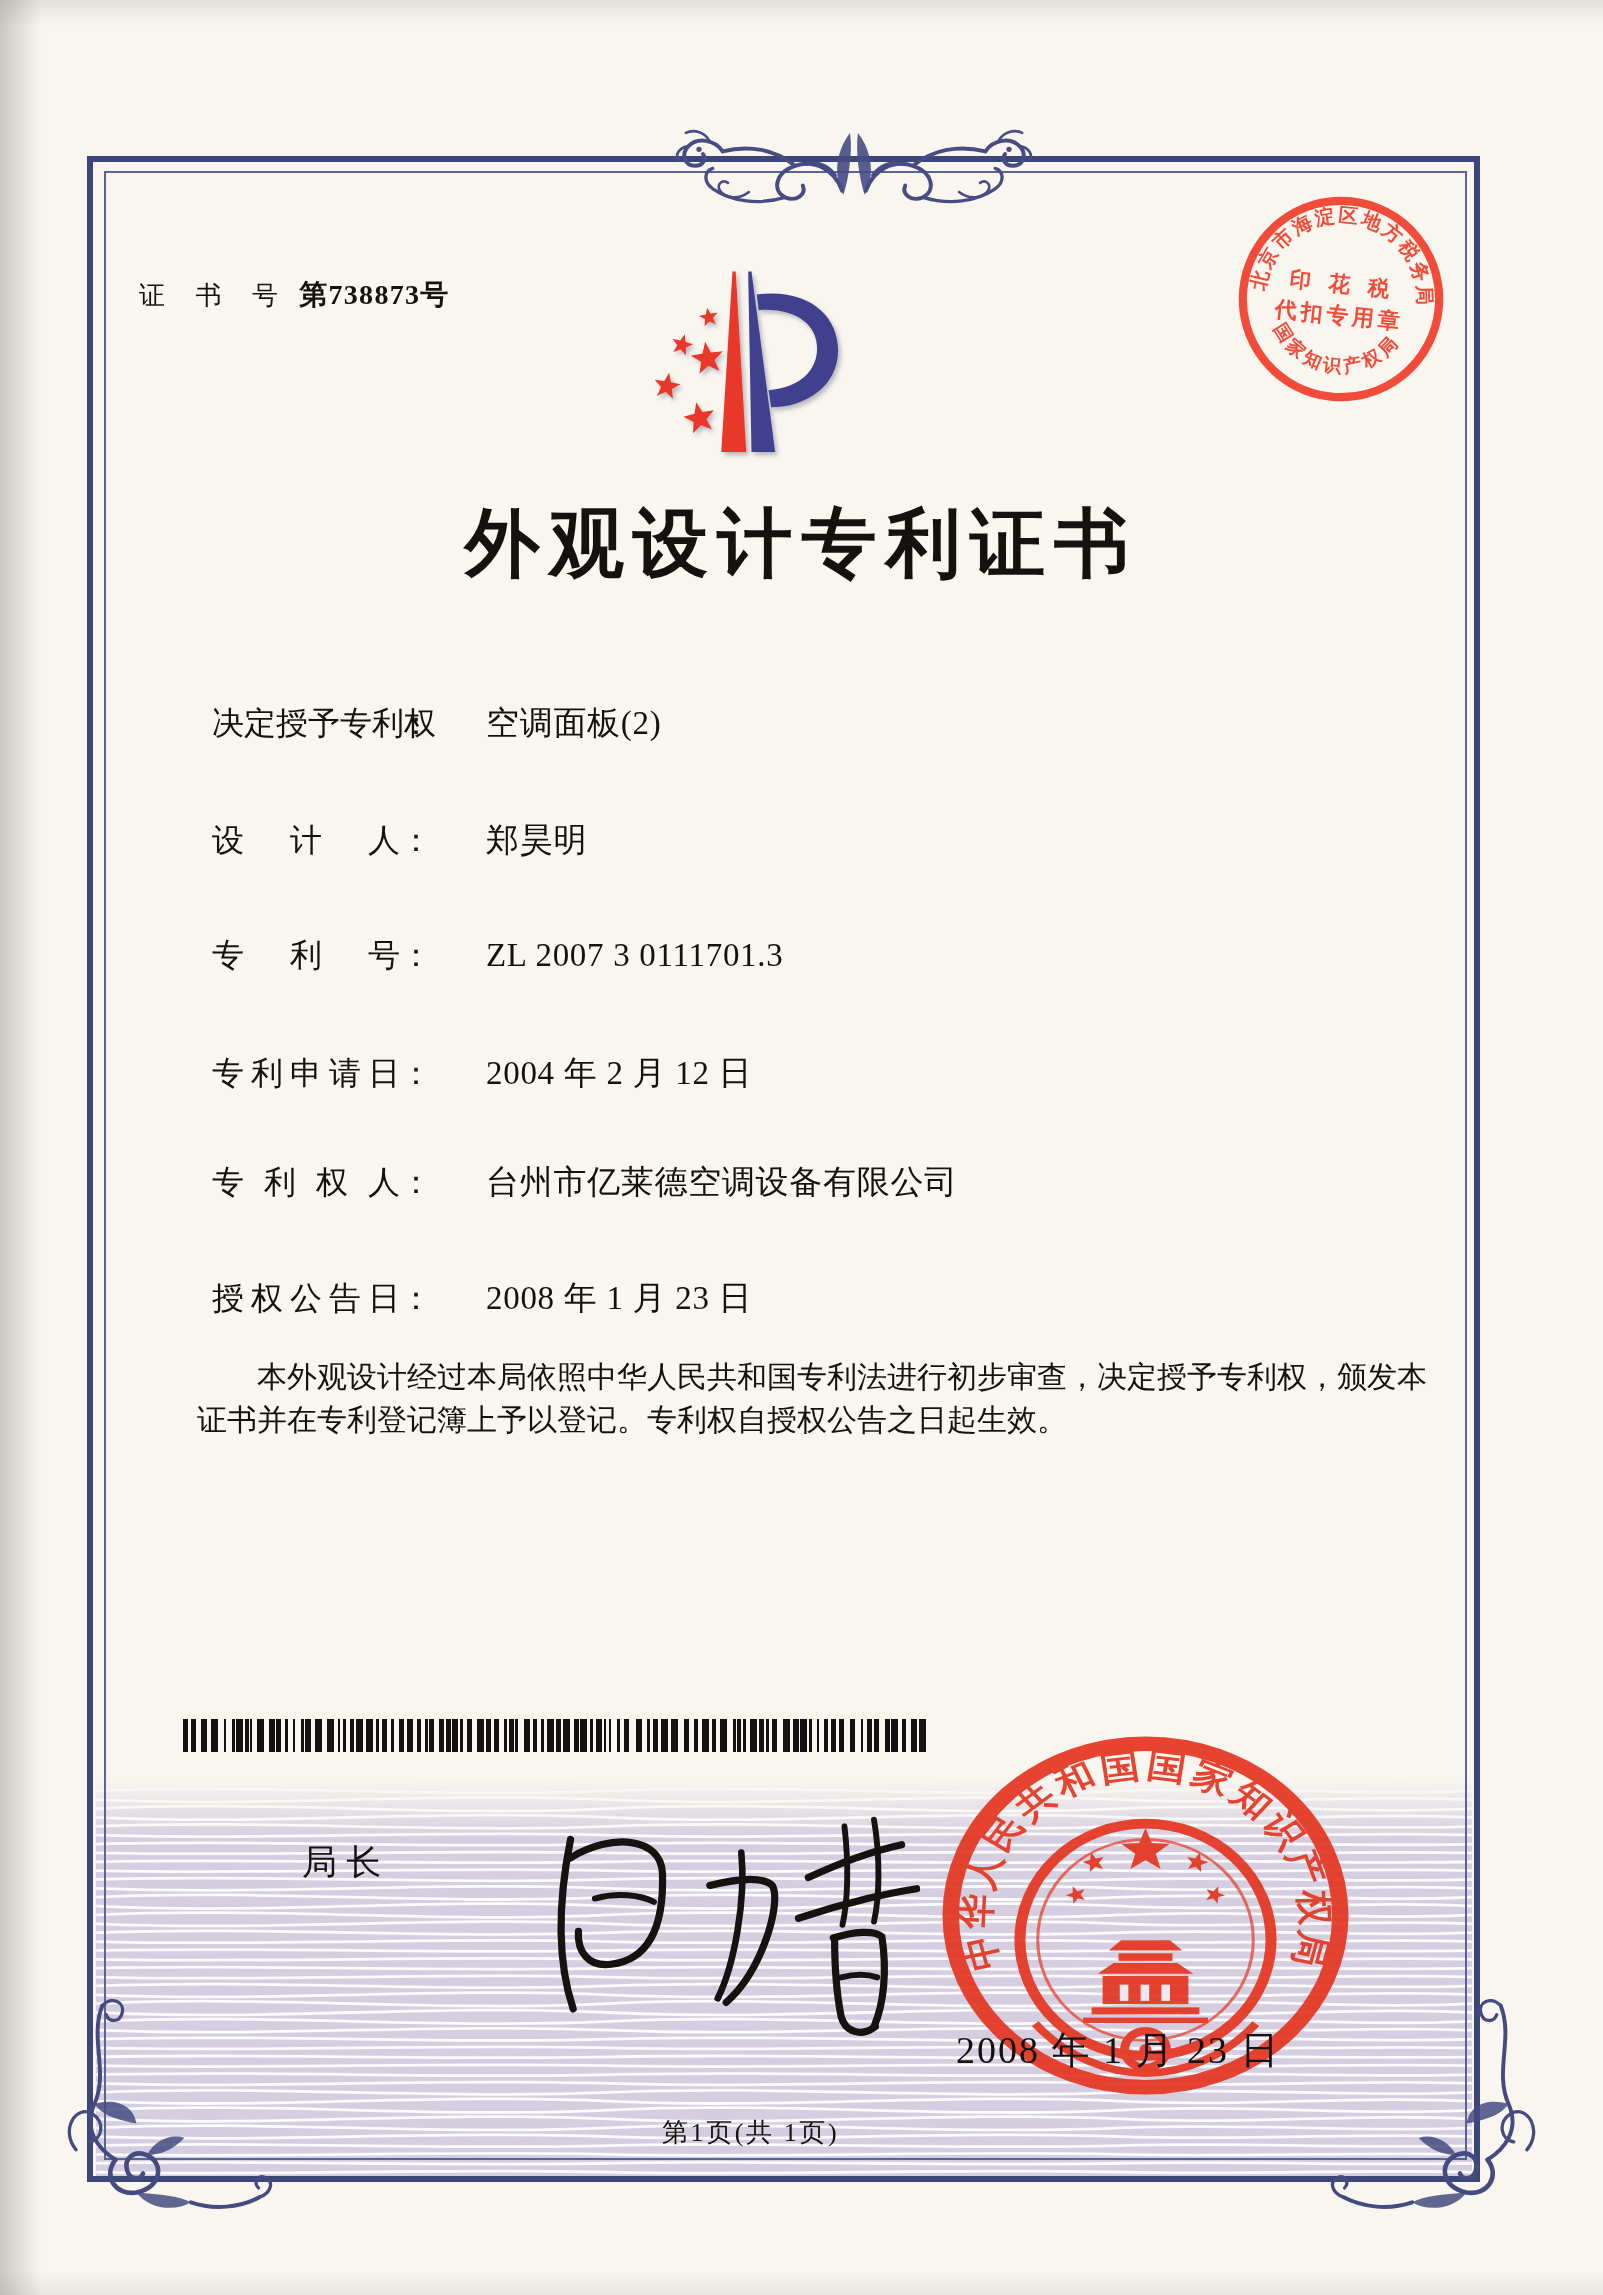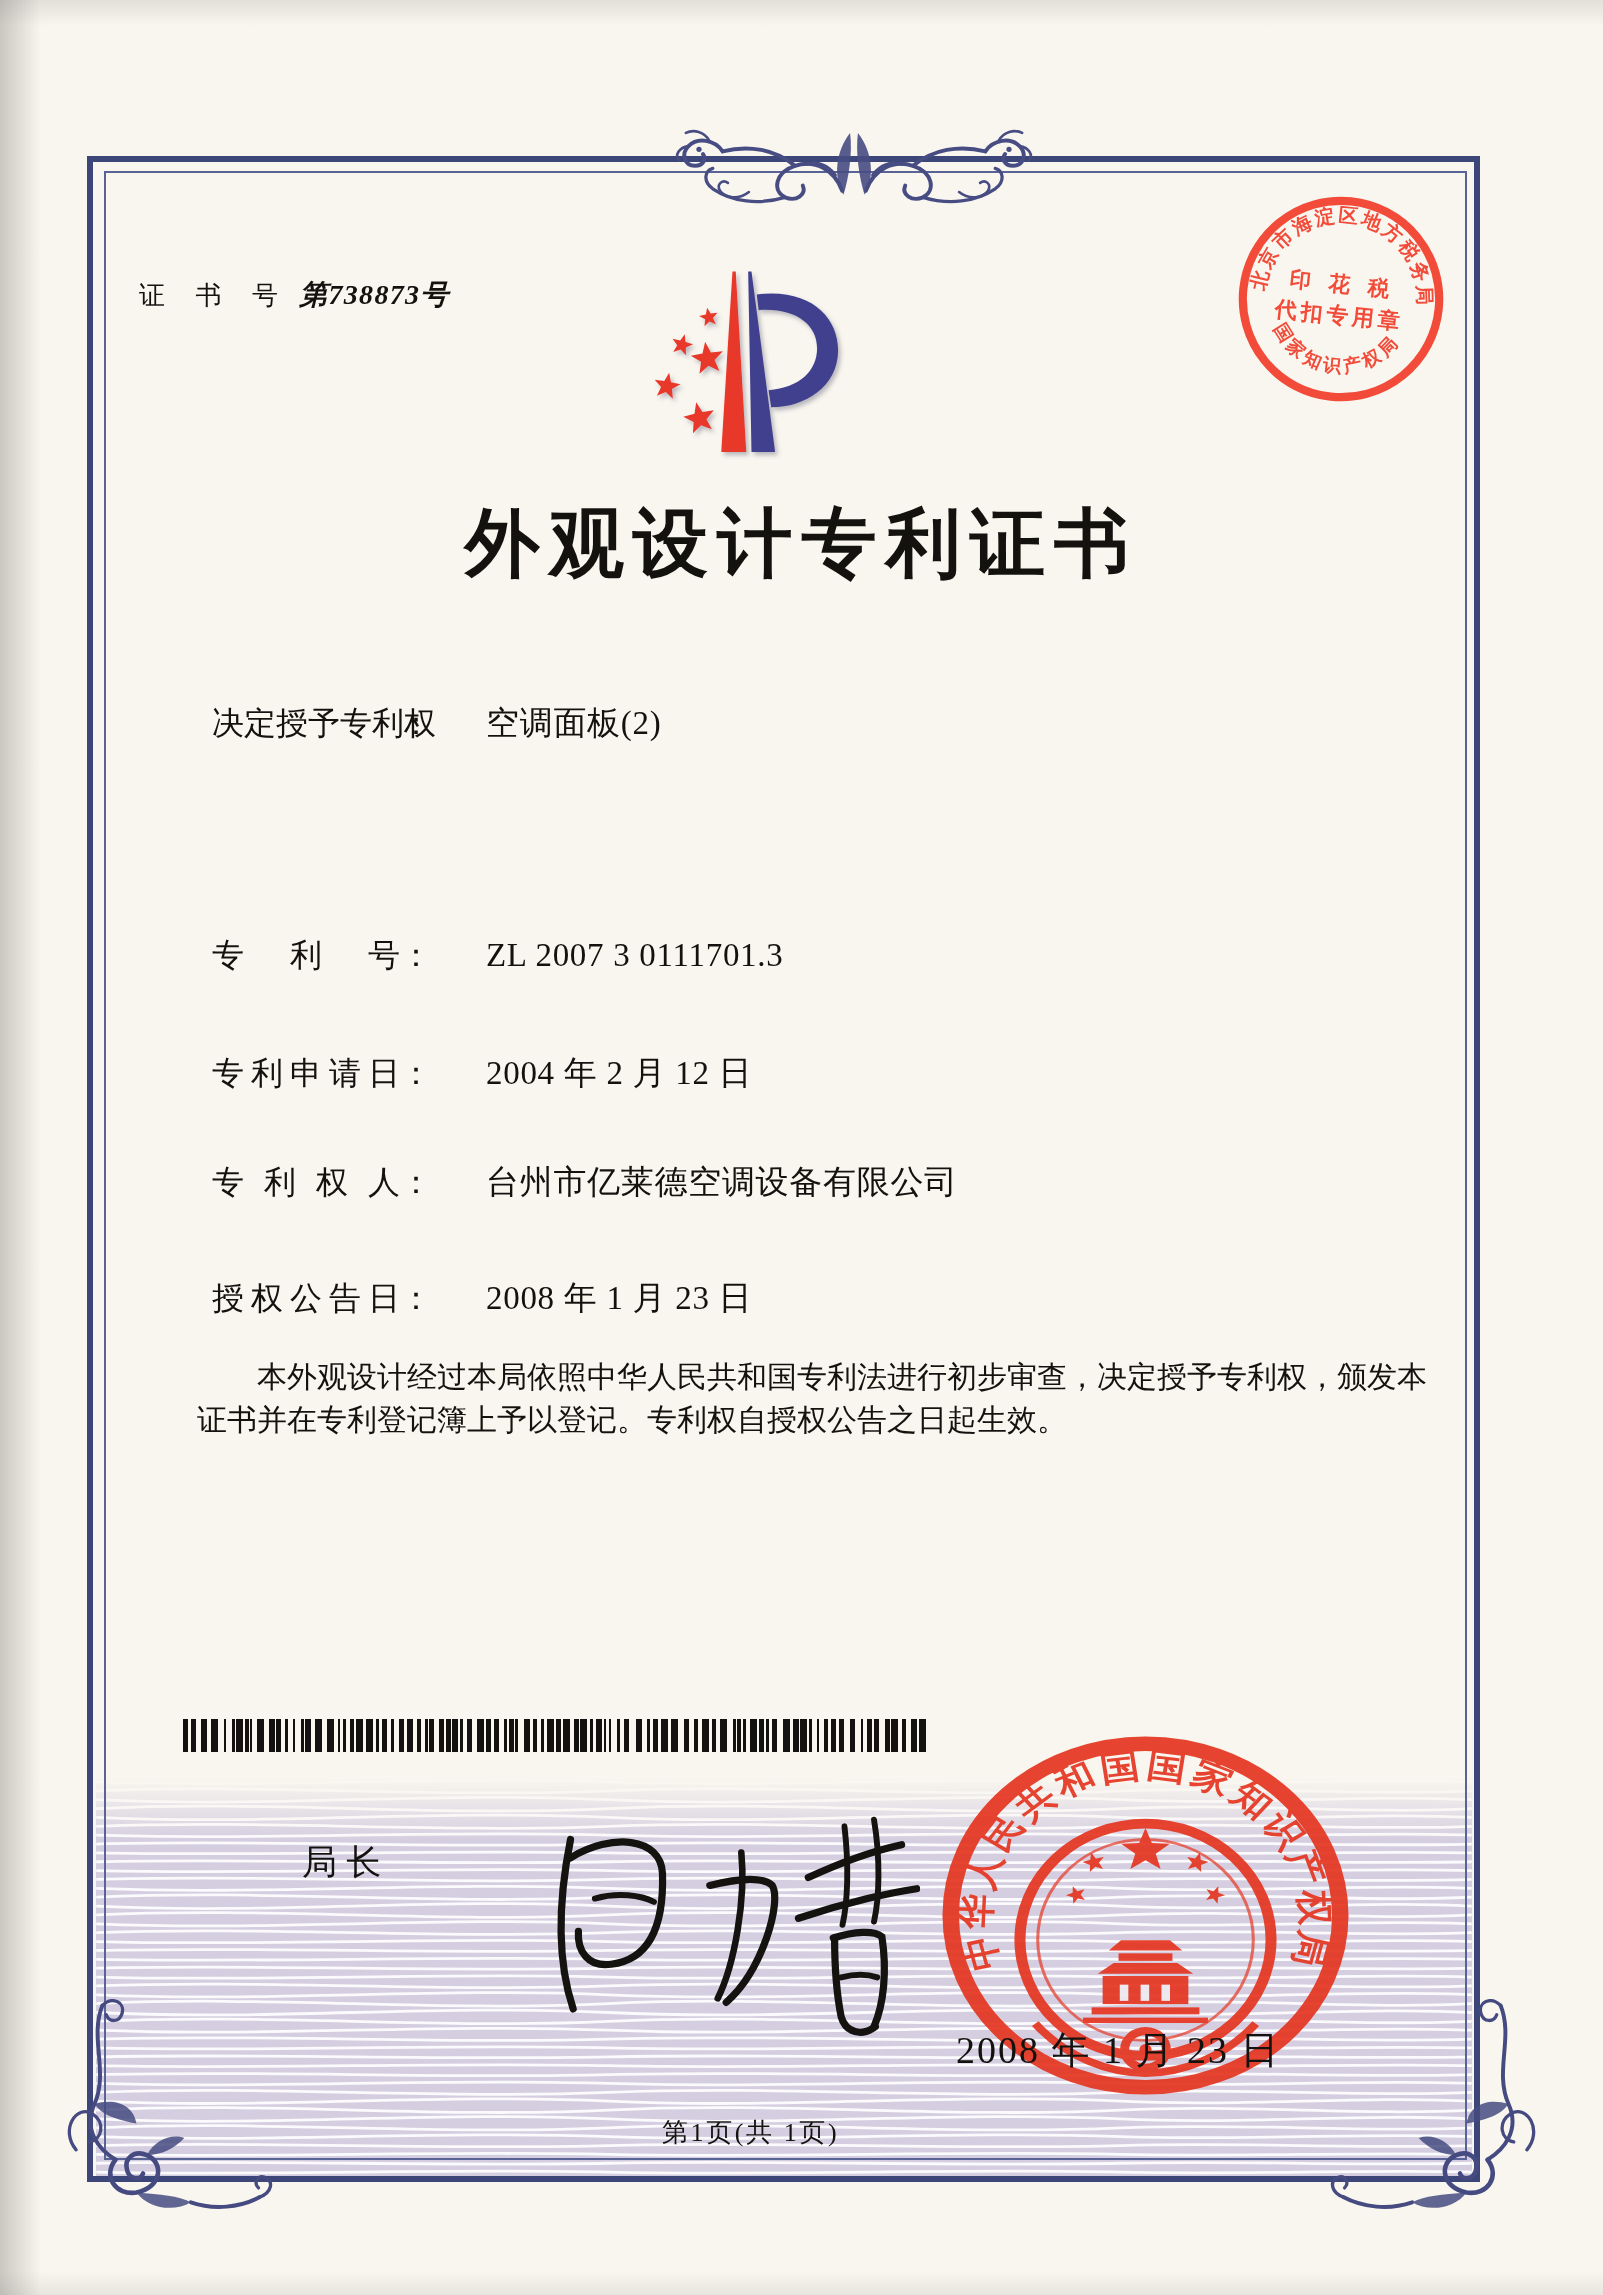--- a/index.html
+++ b/index.html
@@ -6,21 +6,21 @@
   .page{position:relative;width:1603px;height:2295px;background:#f9f6ef;overflow:hidden;
         font-family:"Liberation Serif","DejaVu Serif",serif;color:#14120f;}
   .abs{position:absolute;}
   
   .frame{left:87px;top:156px;width:2014px;height:2014px;width:1381px;border:6px solid #3c4678;z-index:2;}
   .frame{height:2014px;}
   .frame-inner{left:104px;top:171px;width:1359px;height:1985px;border:2px solid #5a6396;z-index:2;}
   
   .certno{left:139px;top:276px;z-index:4;white-space:nowrap;}
   .certno .lbl{font-size:26px;letter-spacing:12px;}
-  .certno .val{font-size:28px;font-weight:700;margin-left:9.2px;letter-spacing:1.3px;font-style:italic;}
+  .certno .val{font-size:28px;font-weight:700;margin-left:9.2px;letter-spacing:1.3px;}
   
   .title{left:0;top:494px;width:1603px;text-align:center;font-size:75px;font-weight:700;
          letter-spacing:9.2px;z-index:4;}
   
   .field{left:212px;height:46px;z-index:4;white-space:nowrap;font-size:33px;}
   .field .flabel{display:inline-block;width:188px;text-align:justify;text-align-last:justify;
                  vertical-align:bottom;font-size:32px;}
   .field .fcolon{font-size:32px;}
   .field .fvalue{margin-left:54px;font-size:33px;letter-spacing:0.7px;margin-top:45px;}
   
@@ -164,20 +164,23 @@
       </text>
       <text x="170" y="158" text-anchor="middle" font-size="34" font-weight="700" letter-spacing="10">印 花 税</text>
       <text x="170" y="208" text-anchor="middle" font-size="35" font-weight="700" letter-spacing="6">代扣专用章</text>
     </g>
   </svg>
 
   <div class="abs title">外观设计专利证书</div>
 
   <div class="abs field" style="top:701px">
     <span class="flabel">决定授予专利权</span><span class="fcolon">：</span><span class="fvalue">空调面板(2)</span>
+  </div>
+  <div class="abs field" style="top:818px">
+    <span class="flabel">设计人</span><span class="fcolon">：</span><span class="fvalue">郑昊明</span>
   </div>
   <div class="abs field" style="top:934px">
     <span class="flabel">专利号</span><span class="fcolon">：</span><span class="fvalue">ZL 2007 3 0111701.3</span>
   </div>
   <div class="abs field" style="top:1051px">
     <span class="flabel">专利申请日</span><span class="fcolon">：</span><span class="fvalue">2004 年 2 月 12 日</span>
   </div>
   <div class="abs field" style="top:1160px">
     <span class="flabel">专利权人</span><span class="fcolon">：</span><span class="fvalue">台州市亿莱德空调设备有限公司</span>
   </div>

